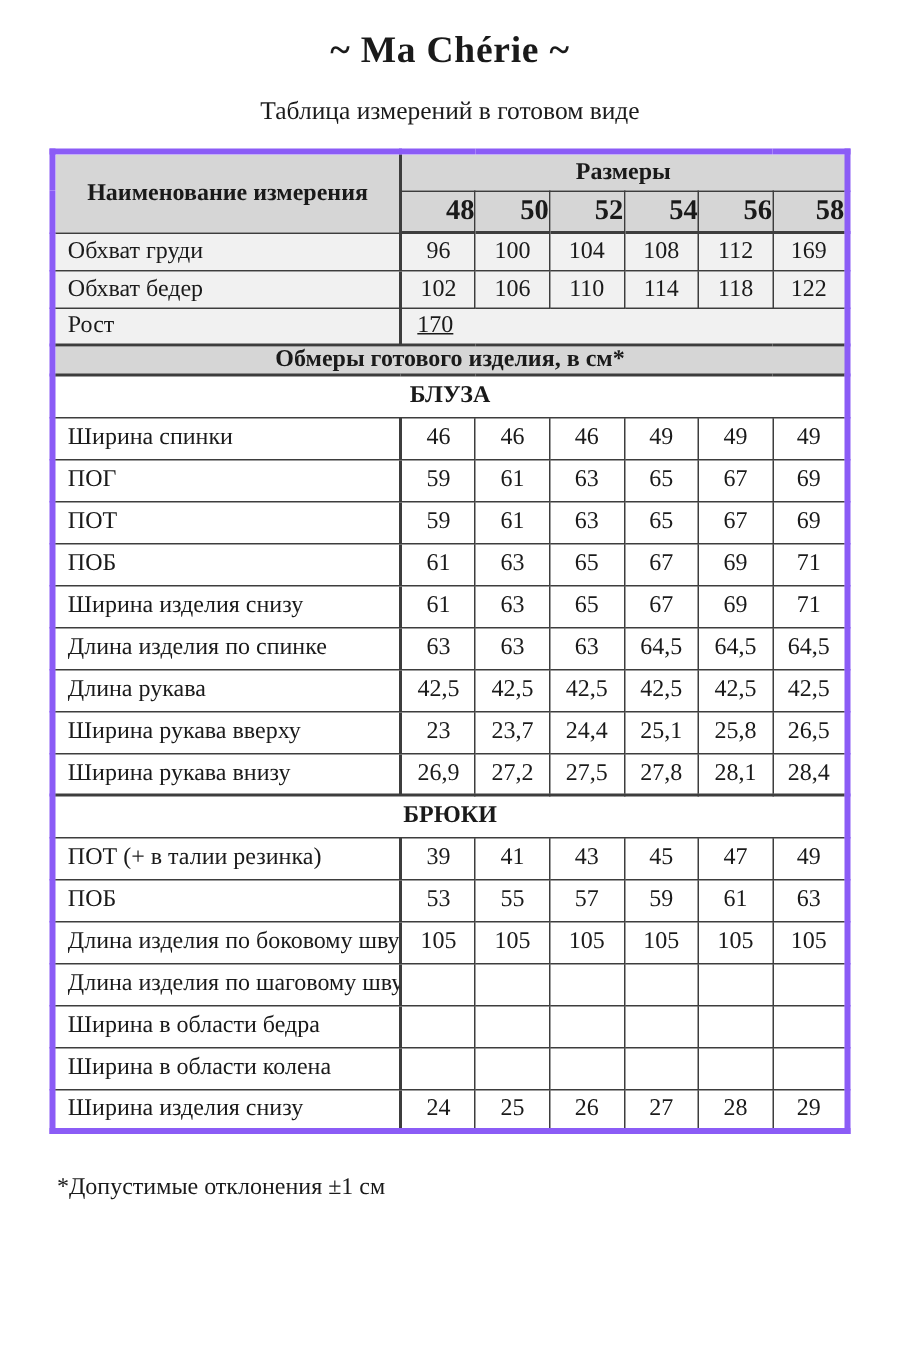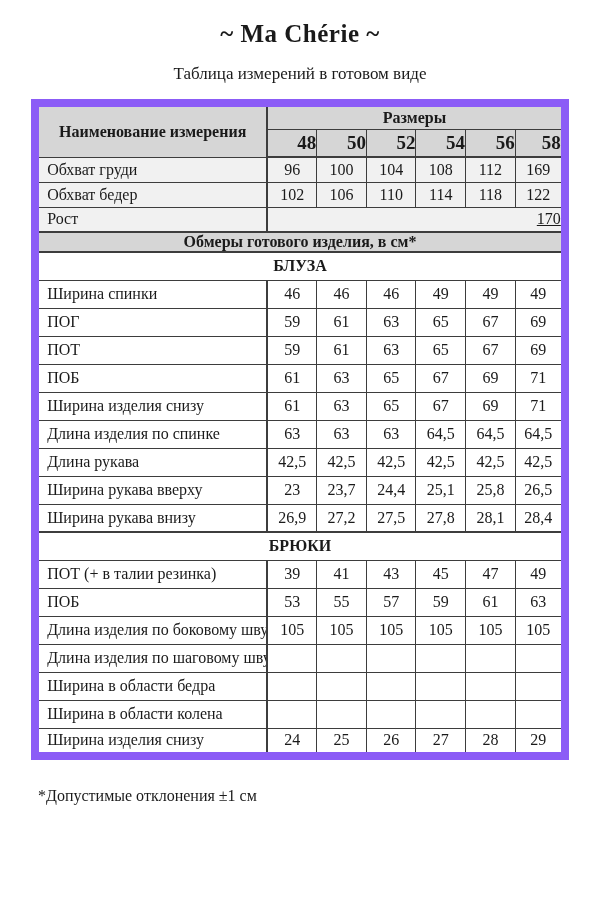--- a/index.html
+++ b/index.html
@@ -28,21 +28,21 @@
     font-size: 21px;
     font-weight: bold;
     margin-top: 17px;
   }
 
   table.size-table {
     border-collapse: collapse;
     margin: 15px auto 0 auto;
     width: 530px;
     table-layout: fixed;
-    border: 8px solid #8b5cf6;
+    border: 4px solid #8b5cf6;
   }
   .size-table col.c-name { width: 232px; }
   .size-table col.c-size { width: 49.6px; }
 
   .size-table th, .size-table td {
     border: 1px solid #3d3d3d;
     font-size: 16px;
     vertical-align: middle;
     background: #ffffff;
     overflow: hidden;
@@ -64,21 +64,21 @@
   
   .size-table td.label {
     text-align: left;
     padding-left: 8px;
     border-right-width: 1px;
     height: 28px;
   }
   .size-table td.label.divider, .size-table tr td:first-child.label { border-right-width: 2px; }
   .size-table td.val { text-align: center; height: 28px; }
   .size-table tr.toprow td { height: 25px; background: #f1f1f1; }
-  .size-table td.merged { text-align: right; padding-left: 20px; background: #f1f1f1; text-decoration: underline; }
+  .size-table td.merged { text-align: left; padding-left: 10px; background: #f1f1f1; text-decoration: underline; }
 
   .size-table tr.sec-note td {
     background: #d6d6d6;
     font-weight: bold;
     text-align: center;
     height: 14px;
     border-top-width: 2px;
     border-bottom-width: 2px;
   }
   .size-table tr.sec-title td {

